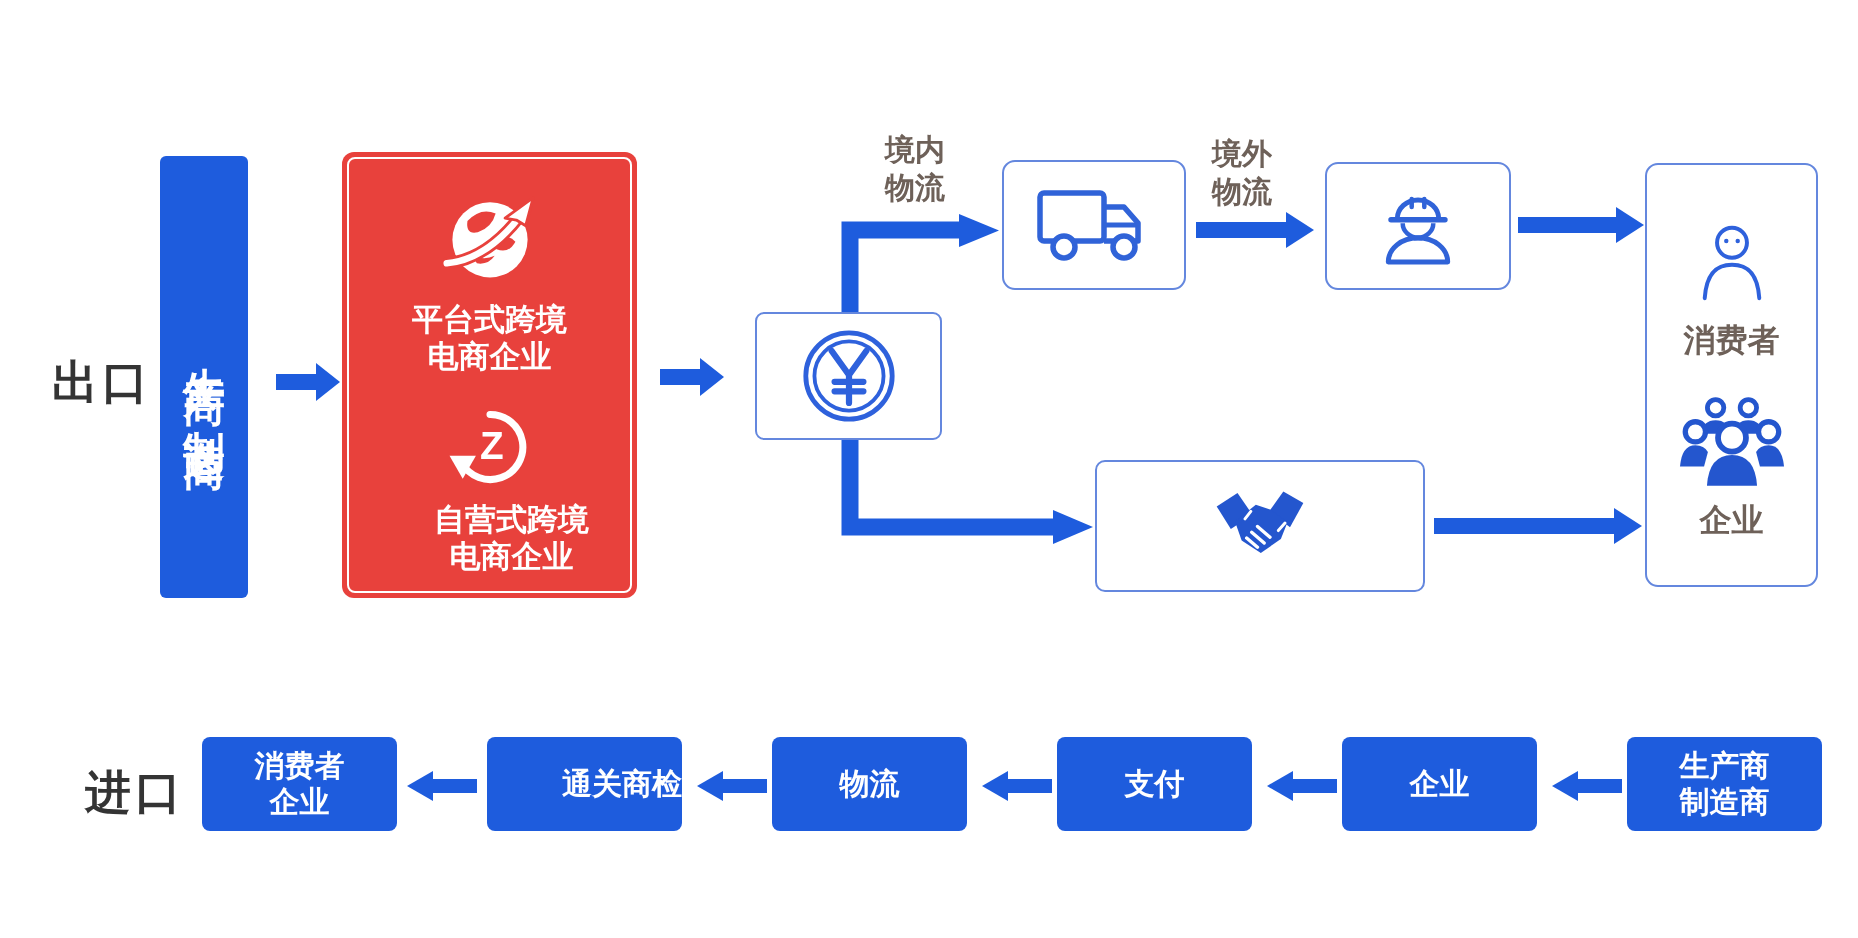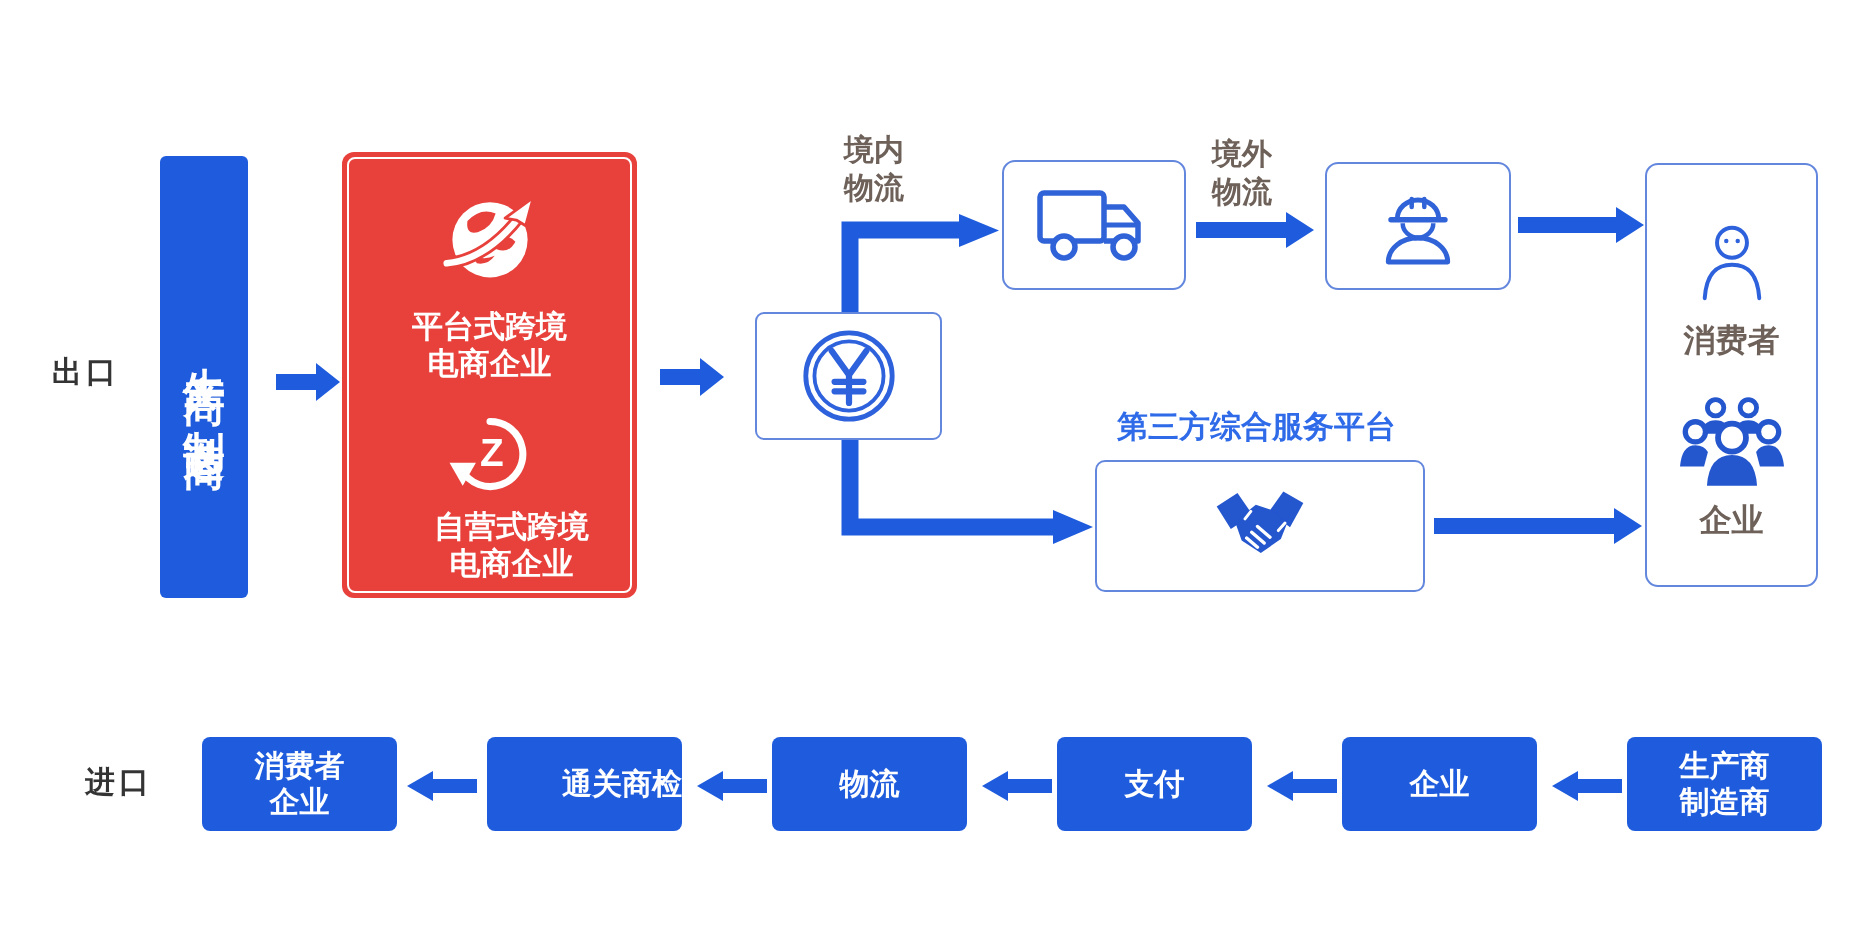--- a/index.html
+++ b/index.html
@@ -9,21 +9,21 @@
     --border-blue:#6487DE;
     --red:#E8413C;
     --gray:#6E6159;
     --dark:#343434;
     --plat:#2F6BE8;
   }
   html,body{margin:0;padding:0;background:#ffffff;}
   .canvas{position:relative;width:1858px;height:938px;background:#ffffff;
           font-family:"Liberation Sans", sans-serif;overflow:hidden;}
   .abs{position:absolute;}
-  .section-label{font-size:30px;font-weight:bold;color:var(--dark);letter-spacing:4px;white-space:nowrap;}
+  .section-label{font-size:46px;font-weight:bold;color:var(--dark);letter-spacing:4px;white-space:nowrap;}
 
   
   .producer-bar{left:160px;top:156px;width:88px;height:442px;background:var(--blue);
                 border-radius:6px;display:flex;flex-direction:column;align-items:center;
                 justify-content:center;gap:40px;}
   .vword{writing-mode:vertical-rl;text-orientation:upright;color:#fff;font-size:42px;
          font-weight:bold;letter-spacing:8px;line-height:1;}
 
   
   .red-box{left:342px;top:152px;width:295px;height:446px;background:var(--red);
@@ -38,21 +38,21 @@
                display:flex;align-items:center;justify-content:center;box-sizing:border-box;}
   .yuan-box{left:755px;top:312px;width:187px;height:128px;border-radius:9px;}
   .truck-box{left:1002px;top:160px;width:184px;height:130px;border-radius:13px;}
   .worker-box{left:1325px;top:162px;width:186px;height:128px;border-radius:13px;}
   .receiver-box{left:1645px;top:163px;width:173px;height:424px;border-radius:13px;
                 flex-direction:column;justify-content:flex-start;padding-top:54px;}
   .handshake-box{left:1095px;top:460px;width:330px;height:132px;border-radius:10px;}
 
   .gray-duo{font-size:30px;font-weight:bold;color:var(--gray);text-align:center;
             line-height:38px;}
-  .domestic{left:824px;top:131px;width:100px;}
+  .domestic{left:865px;top:131px;width:100px;}
   .overseas{left:1192px;top:135px;width:100px;}
   .receiver-label{font-size:32px;font-weight:bold;color:var(--gray);text-align:center;}
   .platform-label{left:1088px;top:406px;width:337px;text-align:center;font-size:31px;
                   font-weight:bold;color:var(--plat);white-space:nowrap;}
 
   
   .imp-box{top:737px;width:195px;height:94px;background:var(--blue);border-radius:8px;
            color:#fff;font-size:30px;font-weight:bold;text-align:center;display:flex;
            flex-direction:column;justify-content:center;line-height:36px;}
   .arrow{fill:var(--blue);}
@@ -78,21 +78,21 @@
   <div class="abs red-box">
     <svg width="94" height="94" viewBox="0 0 100 100">
       <circle cx="50" cy="53" r="40" fill="#ffffff"></circle>
       <path d="M26 33 Q40 18 56 25 Q52 40 37 45 Q24 48 26 33 Z" fill="#E8413C"></path>
       <path d="M56 52 Q70 46 77 55 Q70 68 57 63 Q52 58 56 52 Z" fill="#E8413C"></path>
       <path d="M30 68 Q42 76 55 70 Q48 80 36 78 Z" fill="#E8413C"></path>
       <path d="M4 78 Q46 74 82 28" stroke="#E8413C" stroke-width="13" fill="none" stroke-linecap="round"></path>
       <path d="M4 78 Q46 74 82 28" stroke="#ffffff" stroke-width="7" fill="none" stroke-linecap="round"></path>
       <path d="M66 30 L96 8 L88 38 L78 32 L66 30 Z" fill="#ffffff" stroke="#E8413C" stroke-width="3" stroke-linejoin="round"></path>
     </svg>
-    <div class="red-caption" style="margin-top:24px;">
+    <div class="red-caption" style="margin-top:17px;">
       <span style="display:block;">平台式跨境</span>
       <span style="display:block;">电商企业</span>
     </div>
     <svg width="88" height="88" viewBox="0 0 100 100" style="margin-top:28px;">
       <path d="M50 13 A37 37 0 1 1 18 68" fill="none" stroke="#ffffff" stroke-width="8" stroke-linecap="round"></path>
       <polygon points="4,60 34,60 19,86" fill="#ffffff"></polygon>
       <text x="52" y="64" font-size="44" font-weight="bold" fill="#ffffff" text-anchor="middle" font-family="Liberation Sans, sans-serif">Z</text>
     </svg>
     <div class="red-caption" style="margin-top:10px;margin-left:44px;">
       <span style="display:block;">自营式跨境</span>
@@ -178,21 +178,20 @@
       <path d="M29 94 Q31 62 55 62 Q79 62 81 94 Z" fill="#2456CE"></path>
     </svg>
     <div class="receiver-label" style="margin-top:12px;">企业</div>
   </div>
 
   <svg class="abs" style="left:833px;top:440px;" width="262" height="104" viewBox="0 0 262 104">
     <path class="elbow" d="M17 0 L17 87 L222 87"></path>
     <polygon class="arrow" points="220,70 220,104 260,87"></polygon>
   </svg>
 
-  <div class="abs platform-label">第三方综合服务平台</div>
 
   <div class="abs outline-box handshake-box">
     <svg width="100" height="82" viewBox="0 0 120 95">
       <polygon points="8,24 33,8 51,34 25,51" fill="#2456CE"></polygon>
       <polygon points="112,20 88,6 71,30 96,49" fill="#2456CE"></polygon>
       <path d="M30 42 L55 22 L73 28 L93 43 L85 63 L61 80 L38 65 Z" fill="#2456CE"></path>
       <path d="M57 48 l15 13 M50 55 l15 13 M44 62 l13 11" stroke="#ffffff" stroke-width="4" stroke-linecap="round"></path>
       <path d="M49 30 l-7 9 M90 44 l-8 9" stroke="#ffffff" stroke-width="3.5" stroke-linecap="round"></path>
     </svg>
   </div>

